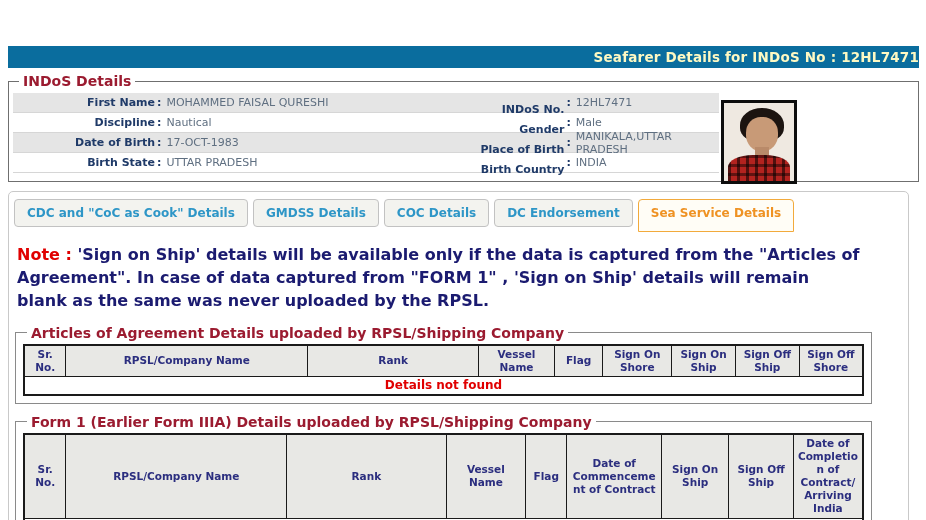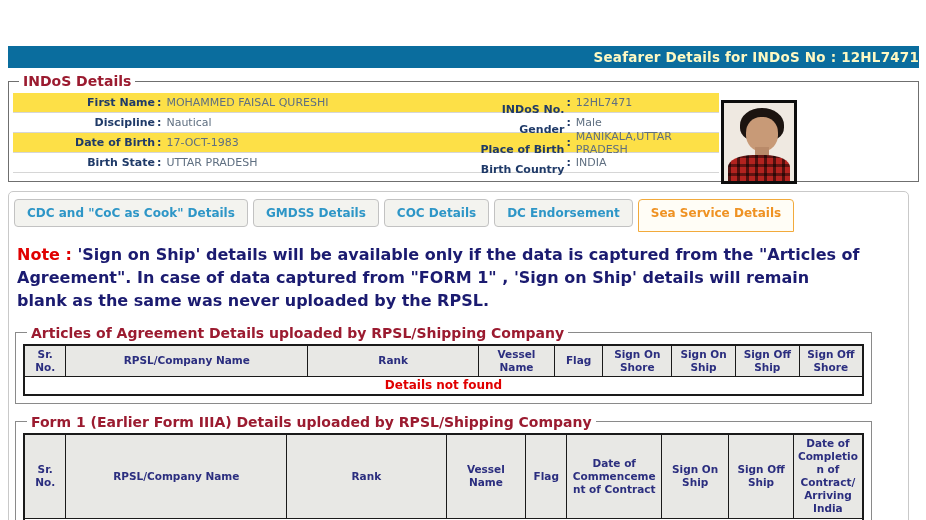--- a/index.html
+++ b/index.html
@@ -26,21 +26,21 @@
     color:#9b1b30; font-size:14px; font-weight:bold; padding:0 4px; margin-left:6px;
   }
   .indos-fieldset {
     margin-top:5px; width:911px; height:109px; position:relative; padding:4px 0 0 4px;
   }
   .detail-row {
     display:flex; align-items:center; width:706px; height:20px;
     border-bottom:1px solid #d6d6d6; font-size:11px;
   }
   .detail-row:first-child { border-top:1px solid #d6d6d6; }
-  .detail-row.stripe { background:#fde047; }
+  .detail-row.stripe { background:#e5e5e5; }
   .lbl { font-weight:bold; color:#1f3a68; text-align:right; }
   .lbl-1 { width:142px; }
   .lbl-2 { width:118px;margin-top:13px; }
   .sep { font-weight:bold; color:#1f3a68; padding:0 5px 0 2px; }
   .val { color:#5f6f81; }
   .val-1 { width:280px; }
   .val-2 { flex:1; }
 
   .photo {
     position:absolute; top:11px; left:712px; width:76px; height:84px;

